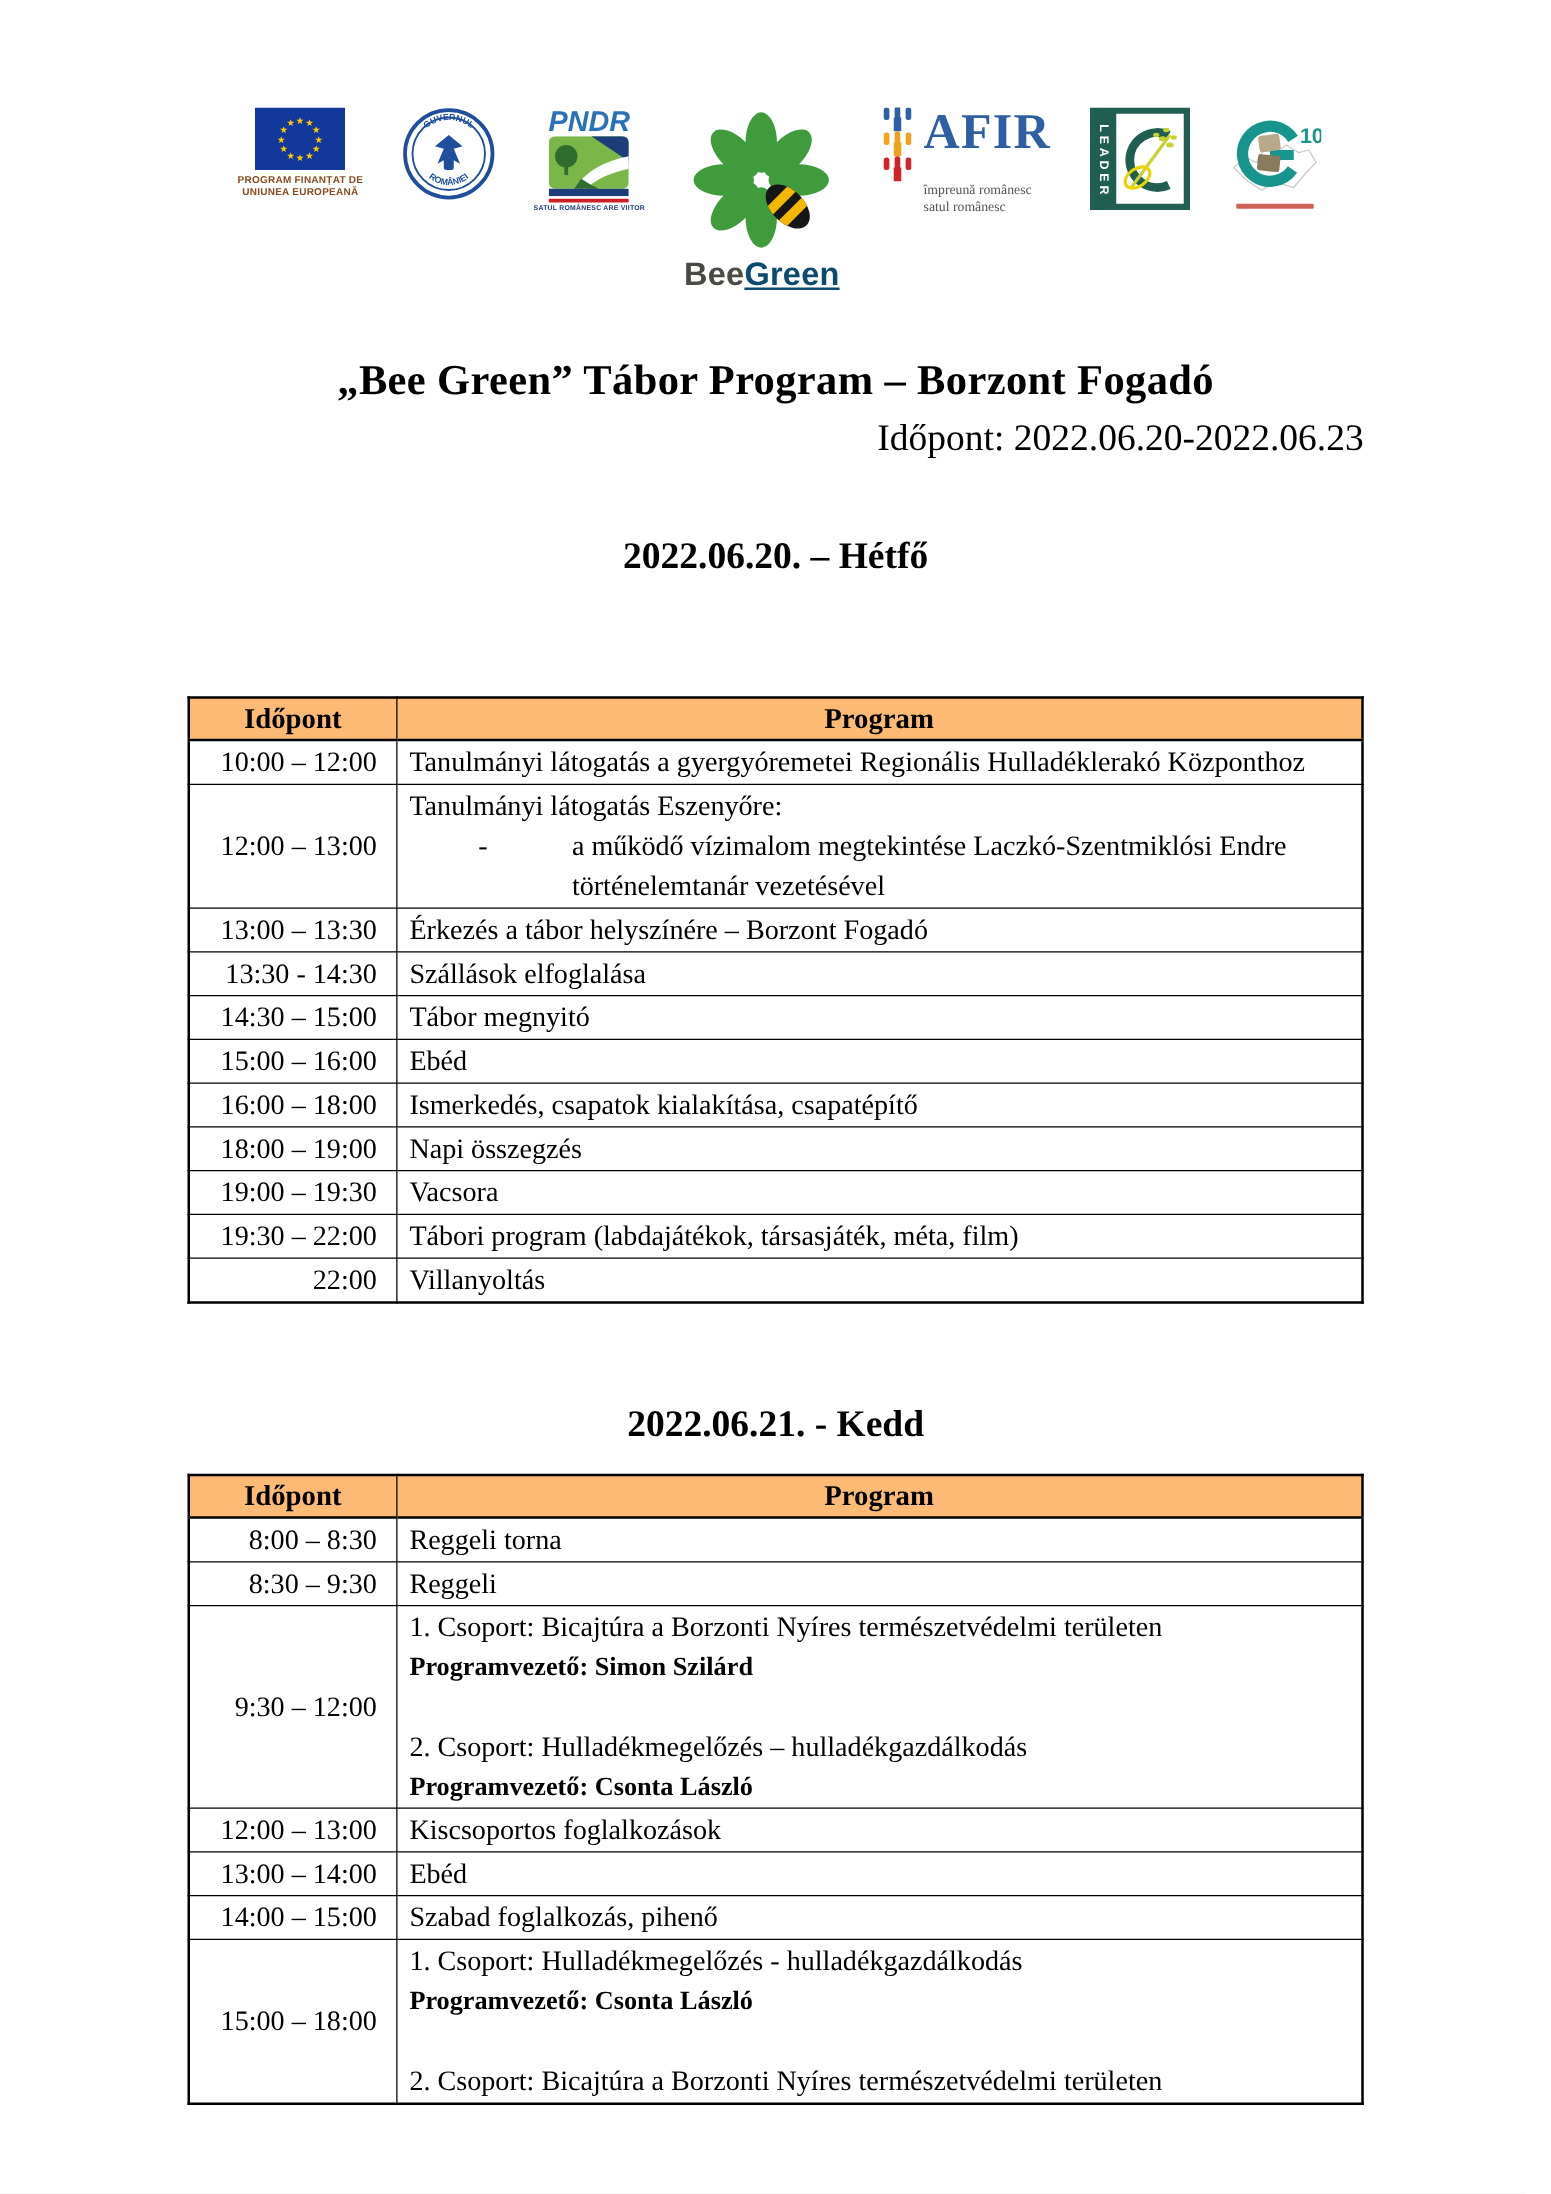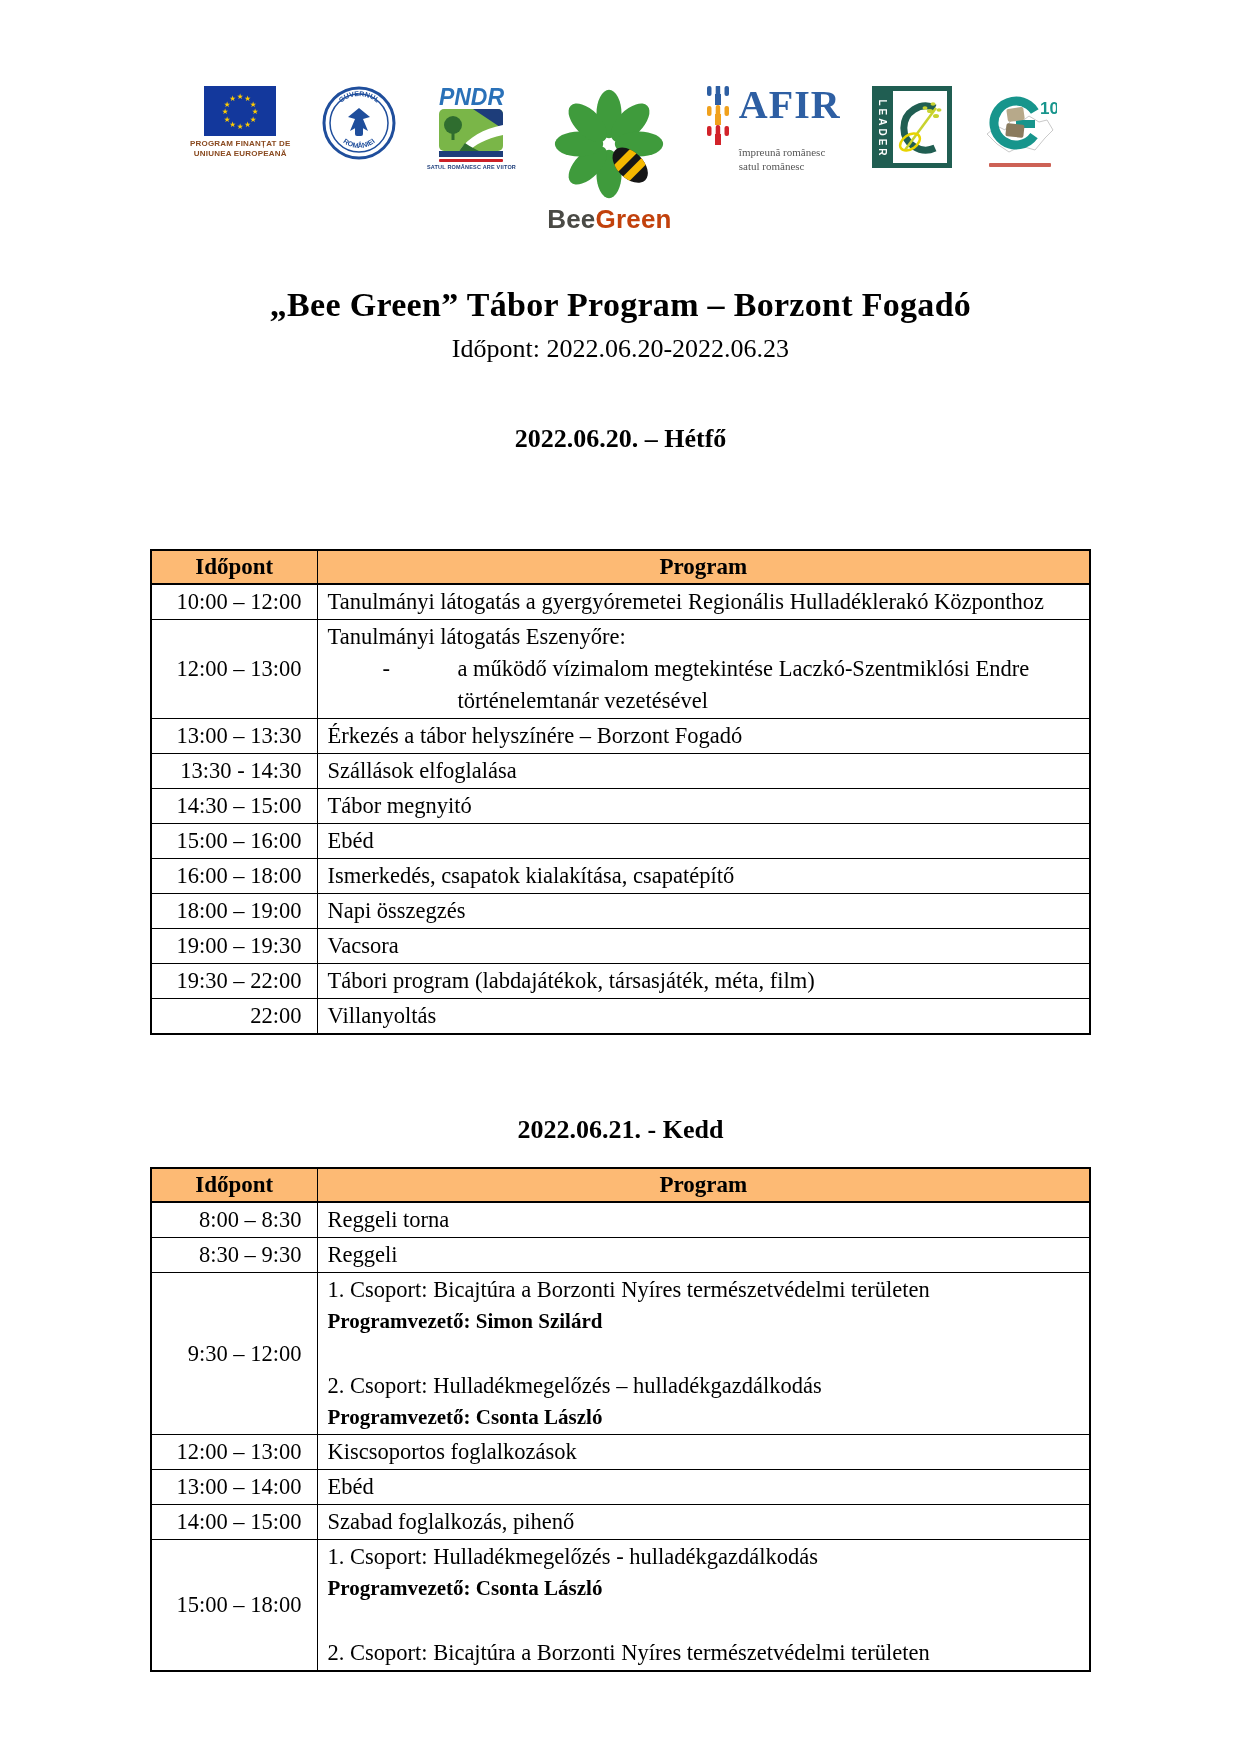--- a/index.html
+++ b/index.html
@@ -11,33 +11,33 @@
   }
   
   .logos {
     margin-top:86px; height:150px; display:flex;
     justify-content:space-between; align-items:flex-start; padding:0 34px 0 40px;
   }
   .logo { display:flex; flex-direction:column; align-items:center; font-family:"Liberation Sans", sans-serif; }
   .eu-caption { margin-top:3px; font-size:8px; font-weight:bold; color:#8a4a20; text-align:center; line-height:1.25; letter-spacing:.2px; }
   .beegreen-wordmark { font-size:26px; font-weight:bold; letter-spacing:.2px; margin-top:2px; }
   .beegreen-wordmark .bee { color:#4a4a45; }
-  .beegreen-wordmark .green { color:#c2410c; }
+  .beegreen-wordmark .green { color:#0c4a6e;text-decoration:underline; }
   .afir-block { display:flex; flex-direction:column; }
   .afir-top { display:flex; align-items:flex-start; gap:6px; }
   .afir-word { font-size:40px; line-height:.95; font-weight:bold; color:#2e5fa3; letter-spacing:1px; }
   .afir-tagline { margin-left:36px; font-size:11px; color:#555; line-height:1.25; }
   .pndr-word { font-size:23px; font-weight:bold; font-style:italic; color:#2a71b8; line-height:1; }
   .pndr-caption { margin-top:2px; font-size:5.5px; font-weight:bold; color:#1d3d7a; letter-spacing:.2px; }
   .pndr-redbar { margin-top:2px; width:64px; height:3px; background:#cc2027; border-radius:1px; }
   .g10-redbar { margin-top:1px; width:62px; height:4px; background:#c0392b; opacity:.8; border-radius:1px; }
   
   .doc-title { text-align:center; font-size:34px; font-weight:bold; margin-top:50px; letter-spacing:.3px; }
-  .doc-subtitle { text-align:center; font-size:26px; margin-top:10px; }
-  .day-heading { text-align:center; font-size:26px; font-weight:bold; }
+  .doc-subtitle { text-align:right; font-size:30px; margin-top:10px; }
+  .day-heading { text-align:center; font-size:30px; font-weight:bold; }
   main > section.day:nth-of-type(1) .day-heading { margin-top:60px; }
   main > section.day:nth-of-type(1) .schedule-table { margin-top:95px; }
   main > section.day:nth-of-type(2) .day-heading { margin-top:80px; }
   main > section.day:nth-of-type(2) .schedule-table { margin-top:22px; }
   
   table.schedule-table { width:100%; border-collapse:collapse; border:2px solid #000; table-layout:fixed; }
   .schedule-table th {
     background:#fdba74; border:1px solid #000; border-bottom:2px solid #000;
     font-size:23px; padding:3px 0; text-align:center; font-weight:bold;
   }

